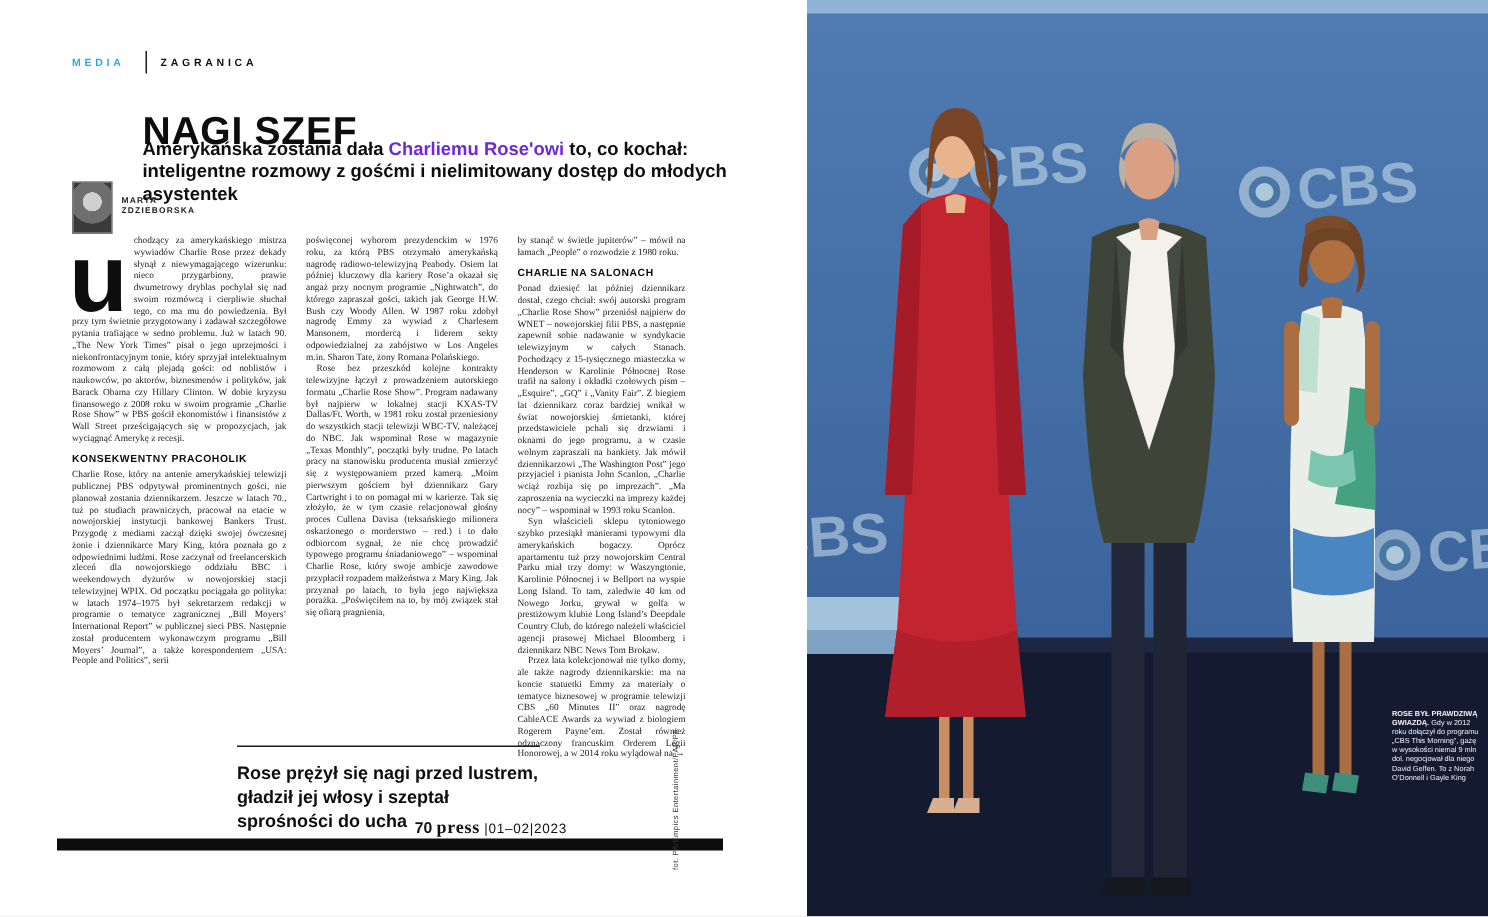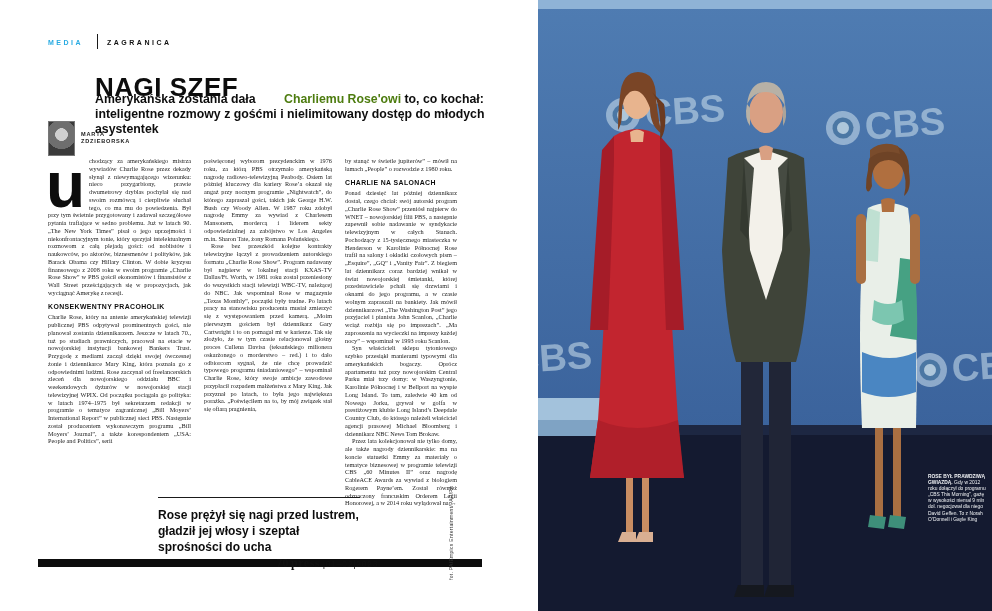--- a/index.html
+++ b/index.html
@@ -5,42 +5,42 @@
   html,body{margin:0;padding:0;background:#e8e8e8;}
   #screen{position:relative;width:992px;height:611px;background:#ffffff;overflow:hidden;
           font-family:"Liberation Sans",sans-serif;color:#1a1a1a;}
   
   .kicker{position:absolute;top:39px;left:48px;font-size:7px;font-weight:bold;letter-spacing:2.5px;}
   .kicker .media{color:#29abe2;}
   .kicker-div{position:absolute;top:34px;left:97px;width:1px;height:15px;background:#1a1a1a;}
   .kicker .zagranica{position:absolute;left:59px;top:0;color:#111;}
   .headline{position:absolute;top:55px;left:95px;font-size:26px;font-weight:800;letter-spacing:.5px;color:#0d0d0d;}
   .deck{position:absolute;top:92px;left:95px;width:400px;font-size:12.3px;font-weight:bold;line-height:15px;color:#0d0d0d;}
-  .deck .link{color:#4d7c0f;margin-left:25px;}
+  .deck .link{color:#6d28d9;}
   .byline{position:absolute;top:121px;left:48px;display:flex;align-items:flex-start;}
   .author-photo{width:25px;height:33px;background:
       radial-gradient(circle at 50% 38%, #cfcfcf 0 26%, #6e6e6e 27% 60%, #3a3a3a 61% 100%);
       background-color:#9a9a9a;border:1px solid #777;filter:grayscale(1);}
   .author-name{margin-left:6px;margin-top:10px;font-size:5.6px;font-weight:bold;letter-spacing:.8px;line-height:7px;color:#222;}
   .bodycol{position:absolute;top:157px;font-family:"Liberation Serif",serif;font-size:6.25px;
            line-height:7.75px;text-align:justify;color:#222;overflow:hidden;}
   .bodycol p{margin:0 0 0 0;text-indent:7px;}
   .bodycol p.noindent{text-indent:0;}
   #col1{left:48px;width:143px;height:403px;}
   #col2{left:204px;width:128px;height:306px;}
   #col3{left:345px;width:112px;height:403px;}
   .dropcap{float:left;font-family:"Liberation Sans",sans-serif;font-weight:800;font-size:64px;
            line-height:48px;margin:4px 4px 0 -2px;color:#0d0d0d;}
   .subhead{font-family:"Liberation Sans",sans-serif;font-weight:bold;font-size:6.9px;letter-spacing:.4px;
            margin:6px 0 3px 0;color:#0d0d0d;}
   .arrow{font-family:"Liberation Sans",sans-serif;font-weight:bold;}
   .pullquote{position:absolute;left:158px;top:497px;width:202px;border-top:1px solid #1a1a1a;
              padding-top:9px;font-size:12px;font-weight:800;line-height:16px;color:#0d0d0d;}
   .endbar{position:absolute;left:38px;top:559px;width:444px;height:8px;background:#0d0d0d;}
-  .footer{position:absolute;left:98px;top:556px;width:280px;text-align:right;font-size:10px;color:#111;}
+  .footer{position:absolute;left:98px;top:544px;width:280px;text-align:right;font-size:10px;color:#111;}
   .footer .pageno{font-weight:bold;font-size:10.5px;}
   .footer .mag{font-family:"Liberation Serif",serif;font-weight:bold;font-size:12px;letter-spacing:.5px;}
   .footer .issue{font-size:9px;letter-spacing:.5px;}
   .photo-credit{position:absolute;left:448px;top:445px;width:14px;height:135px;
                 writing-mode:vertical-rl;transform:rotate(180deg);font-size:5px;color:#333;letter-spacing:.3px;}
   
   .photo{position:absolute;left:538px;top:0;width:454px;height:611px;overflow:hidden;background:#40699f;}
   .photo svg{display:block;}
   .caption{position:absolute;left:928px;top:474px;width:60px;font-size:4.9px;line-height:6.1px;
            color:#f2f4f6;text-align:left;}

